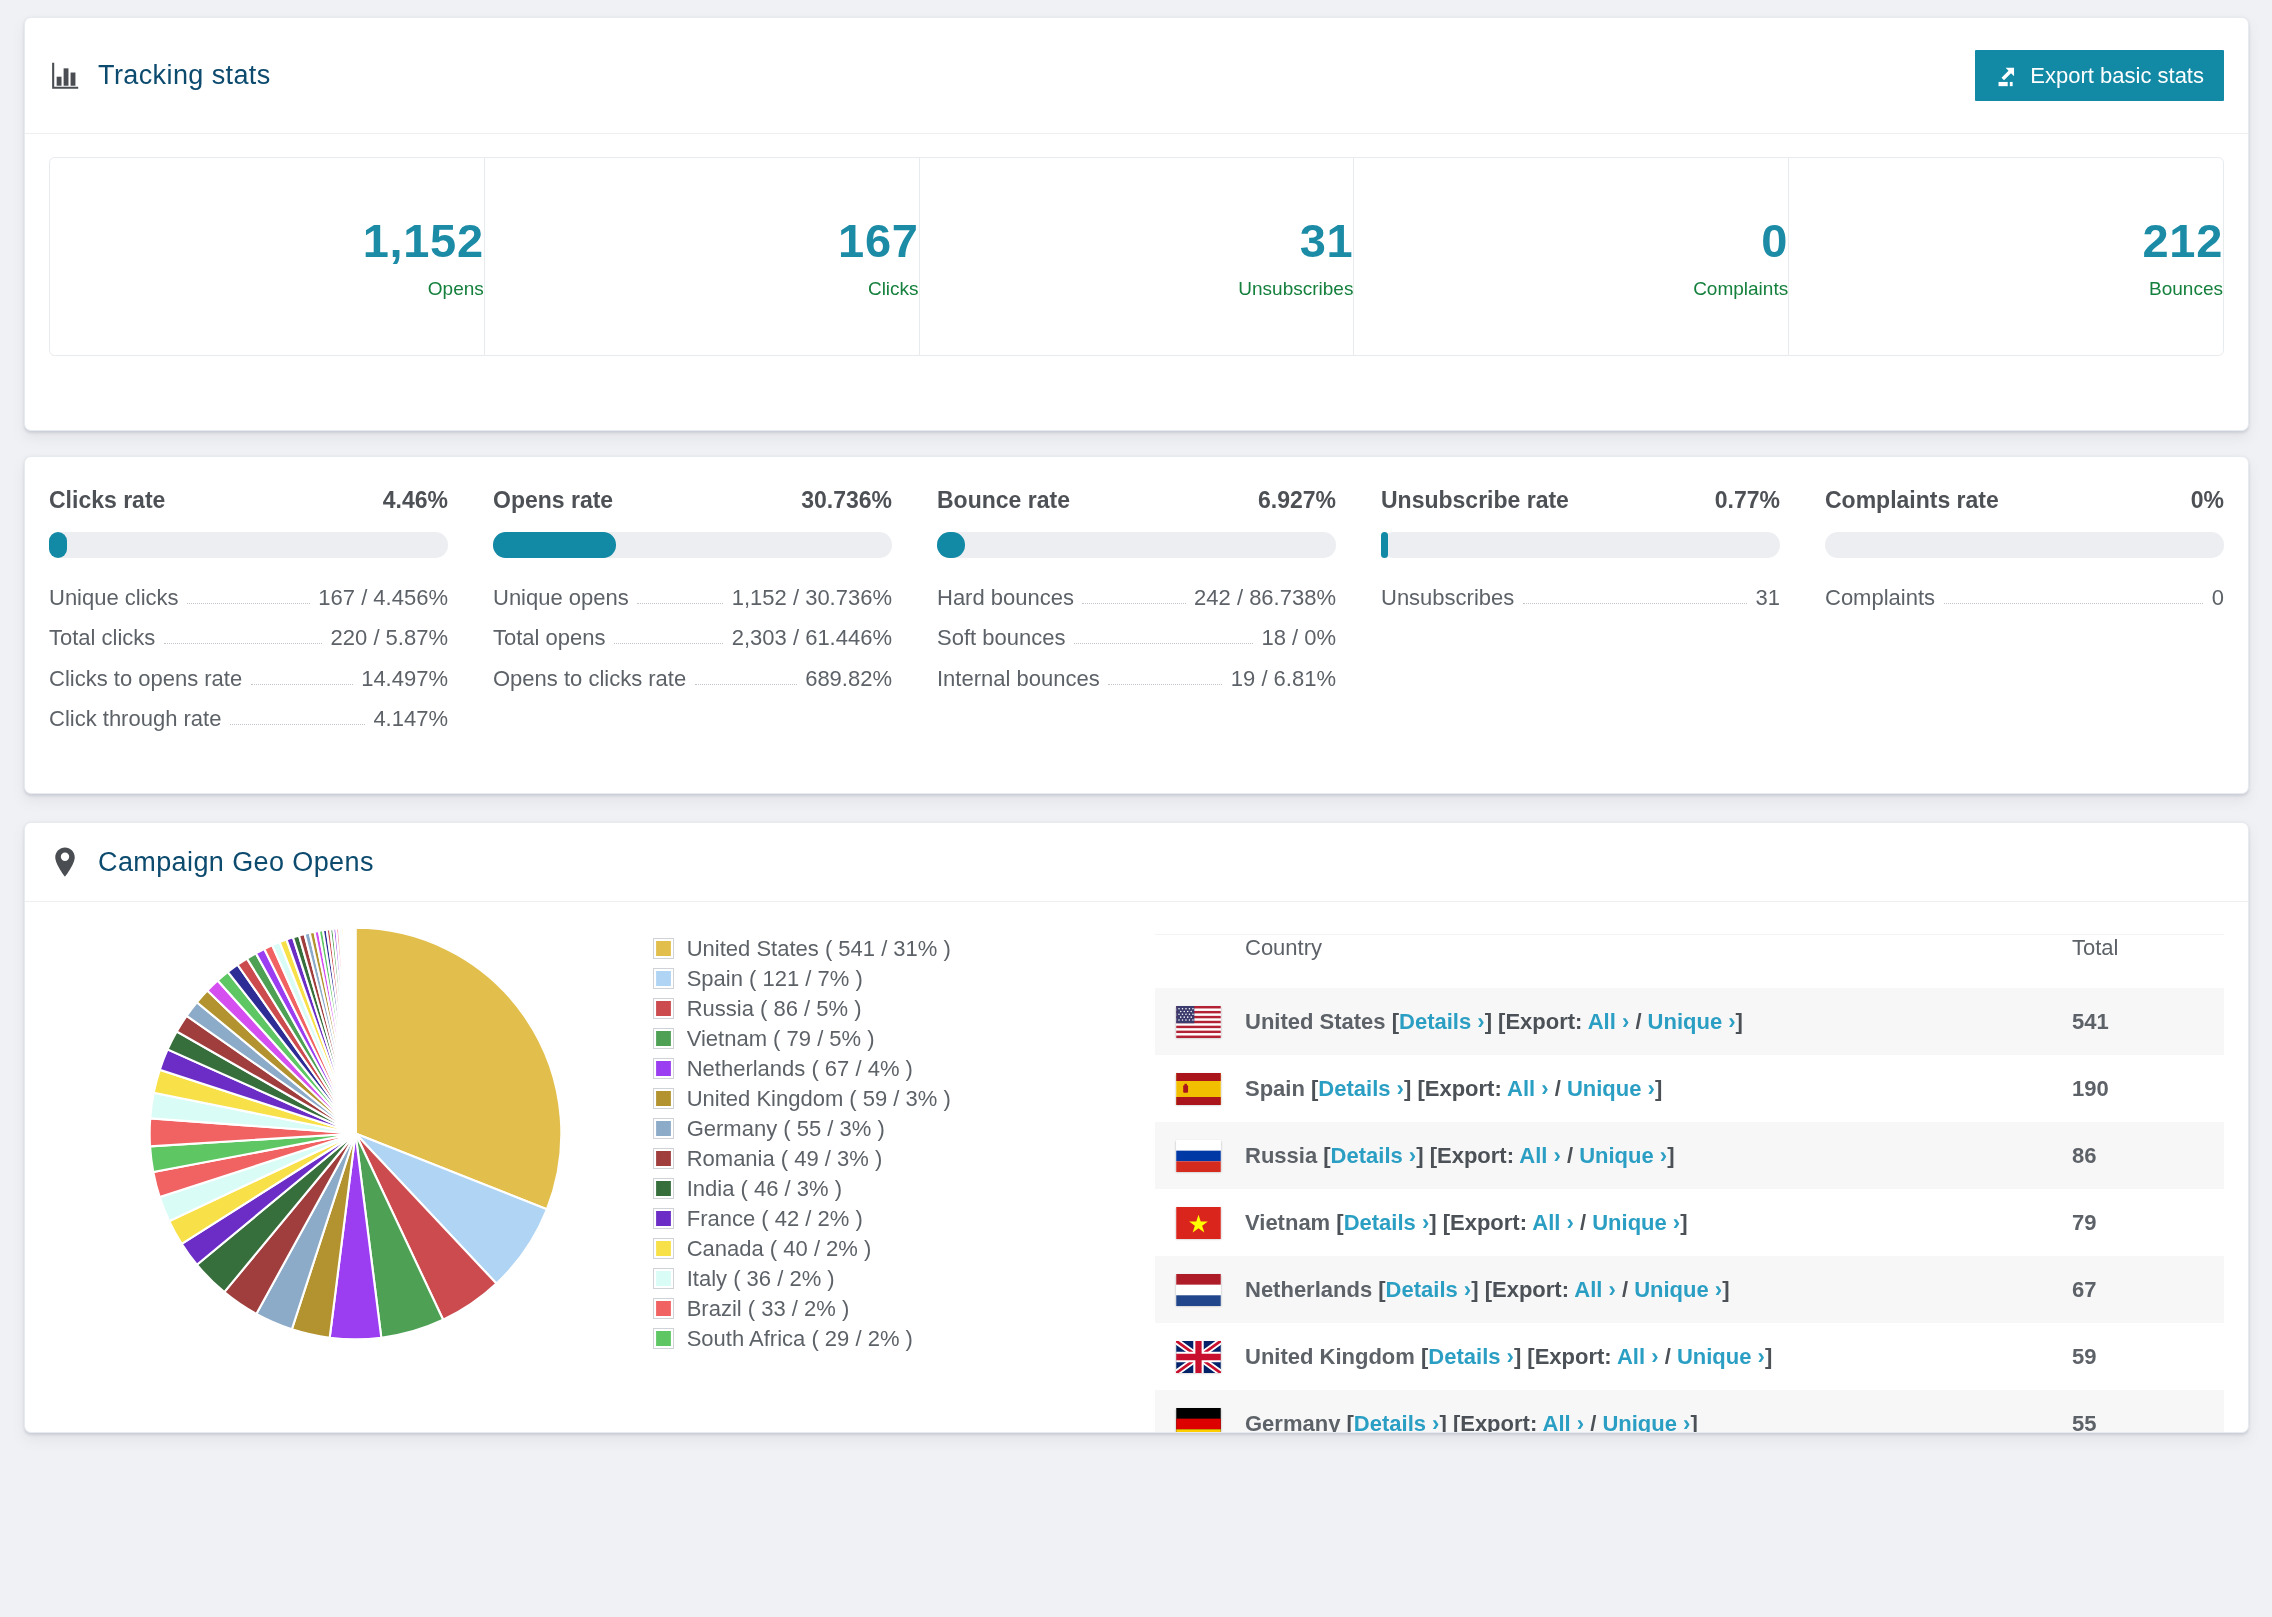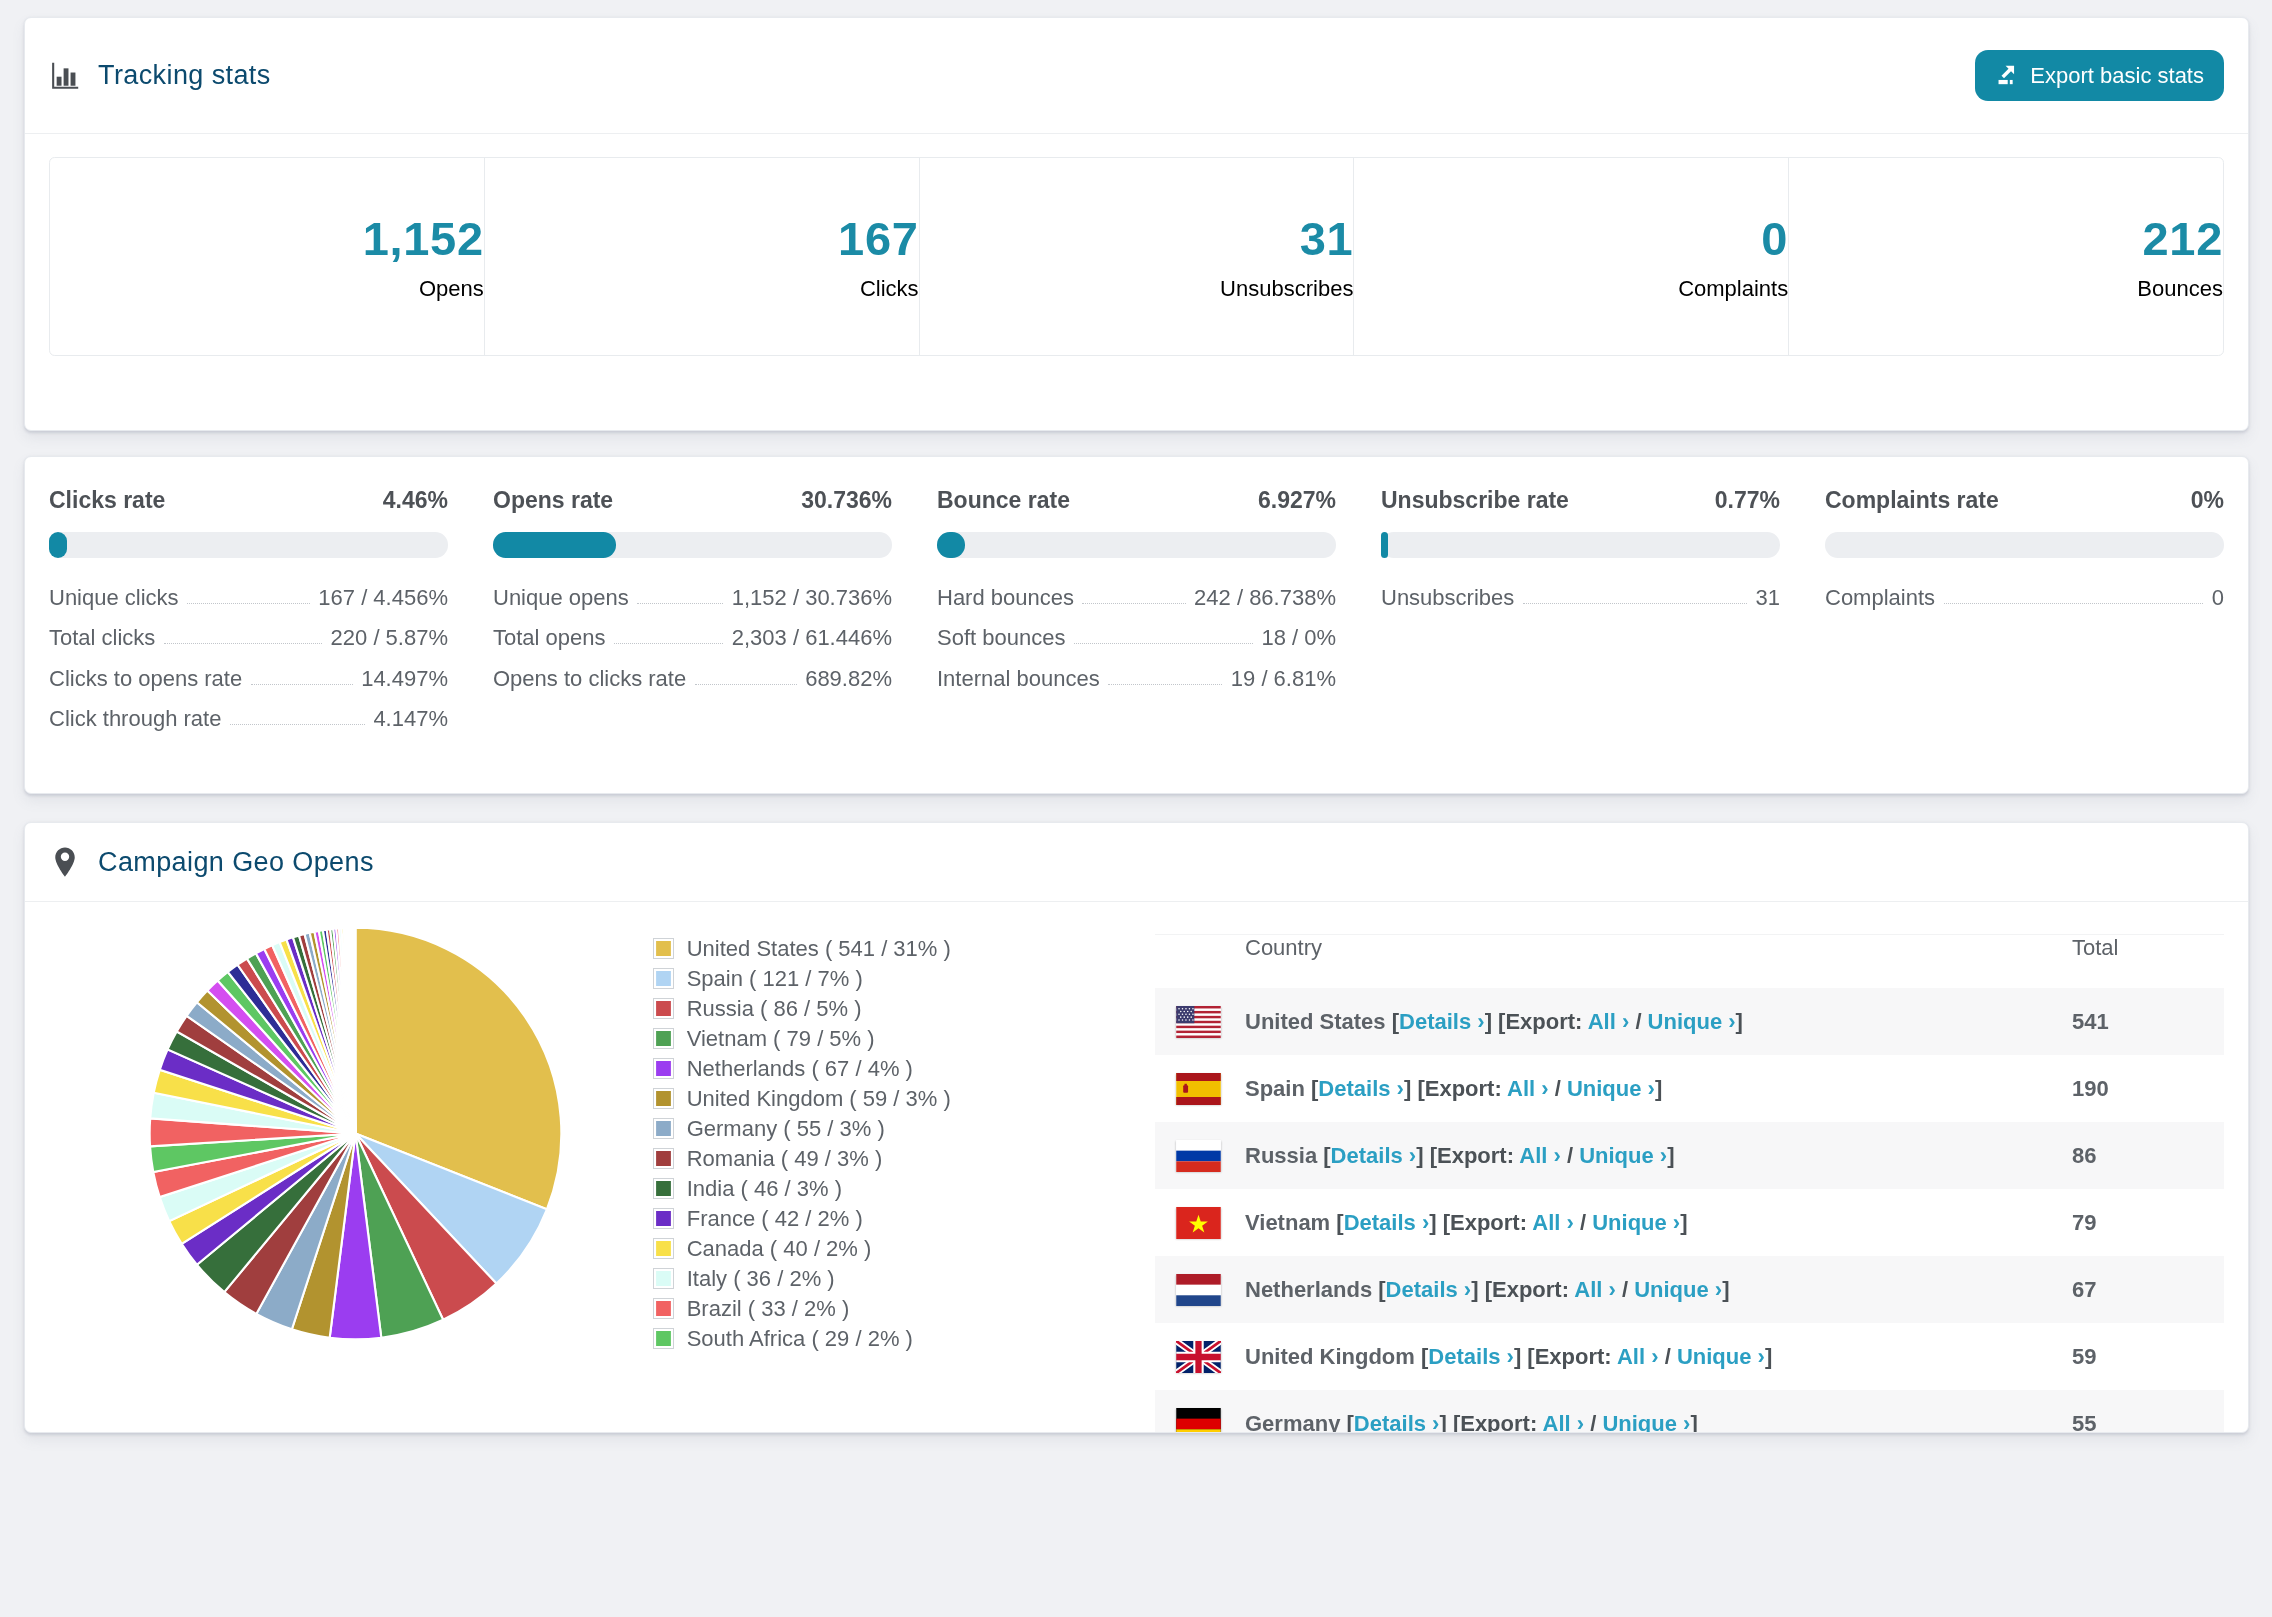--- a/index.html
+++ b/index.html
@@ -19,38 +19,38 @@
   }
 
   .card-header { display: flex; align-items: center; padding: 32px 24px; }
   .geo-card .card-header { padding: 22.6px 24px; }
   .hdr-icon { display: inline-flex; margin-right: 17px; }
   .hdr-icon svg { width: 32px; height: 32px; display: block; }
   .hdr-title { font-size: 27px; color: #0c4a6e; letter-spacing: 0.4px; }
   .divider { height: 0.7px; background: #edeff1; }
 
   .export-btn {
-    margin-left: auto; display: inline-flex; align-items: flex-start; gap: 11.3px;
-    background: #1289a5; color: #fff; border: none; border-radius: 13px;
+    margin-left: auto; display: inline-flex; align-items: flex-end; gap: 11.3px;
+    background: #1289a5; color: #fff; border: none; border-radius: 1px;
     font-family: inherit; font-size: 22px; padding: 12.7px 20px; cursor: pointer;
   }
   .export-btn svg { width: 24px; height: 24px; display: block; }
 
   .stats-strip {
     margin: 23px 24px 74px; height: 199px;
     border: 0.7px solid #e8ebee; border-radius: 5.6px;
     display: flex;
   }
   .stat-cell {
     flex: 1; display: flex; flex-direction: column; justify-content: center;
     align-items: flex-end; gap: 10px; border-right: 0.7px solid #e8ebee;
   }
   .stat-cell:last-child { border-right: none; }
   .stat-value { font-size: 47px; font-weight: 700; color: #1b8ba6; letter-spacing: 0.7px; }
-  .stat-label { font-size: 22px; color: #000000; }
+  .stat-label { font-size: 19px; color: #15803d; }
 
   .rates-card { margin-top: 25px; padding: 30px 24px 62px; }
   .rates-grid { display: grid; grid-template-columns: repeat(5, 1fr); column-gap: 45px; row-gap: 49px; }
   .rate-head { display: flex; justify-content: space-between; align-items: baseline;
     font-size: 23px; font-weight: 700; color: #4d5156; }
   .bar { margin-top: 18.4px; height: 25.4px; border-radius: 12.7px; background: #eceef1; }
   .bar-fill { height: 100%; border-radius: 12.7px; background: #1289a5; }
   .rate-rows { margin-top: 27px; }
   .d-row { display: flex; align-items: baseline; margin-bottom: 15px; font-size: 22px; line-height: 25.4px; color: #5d6268; }
   .d-row:last-child { margin-bottom: 0; }

